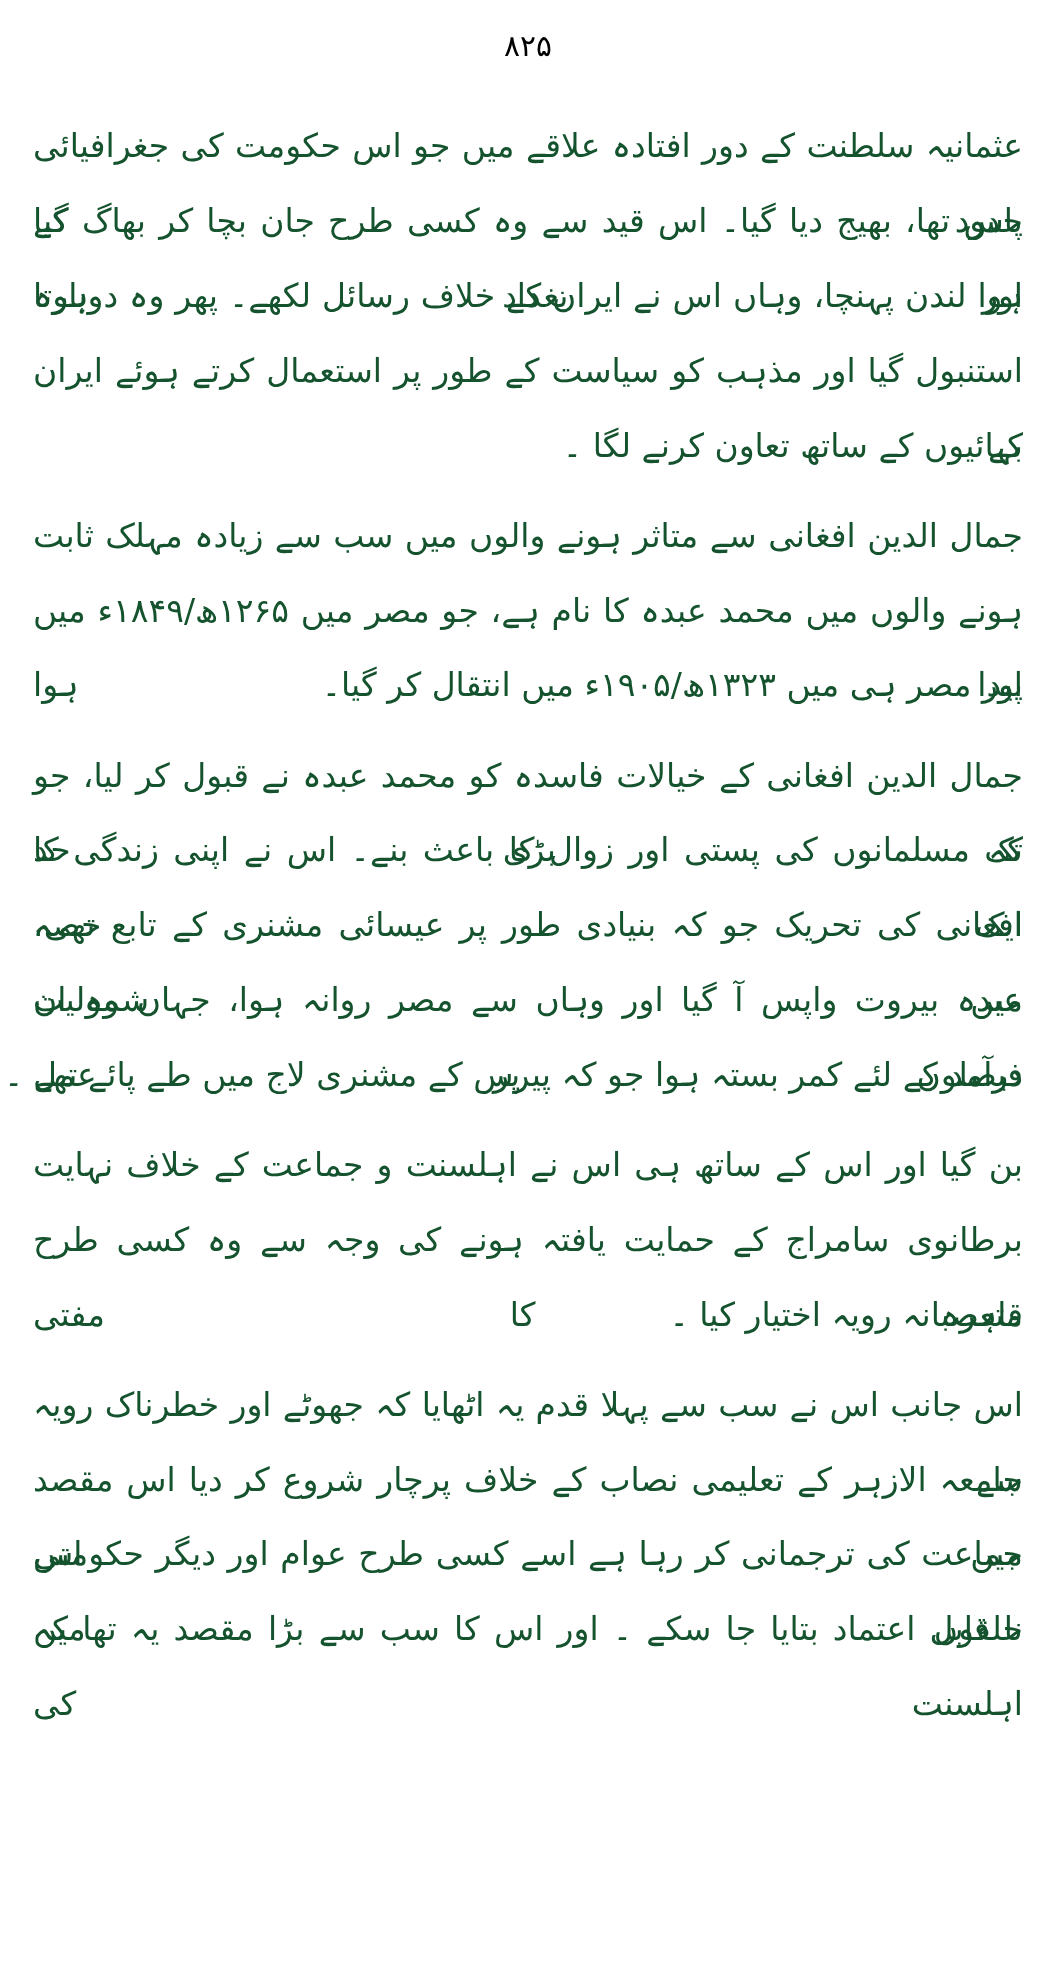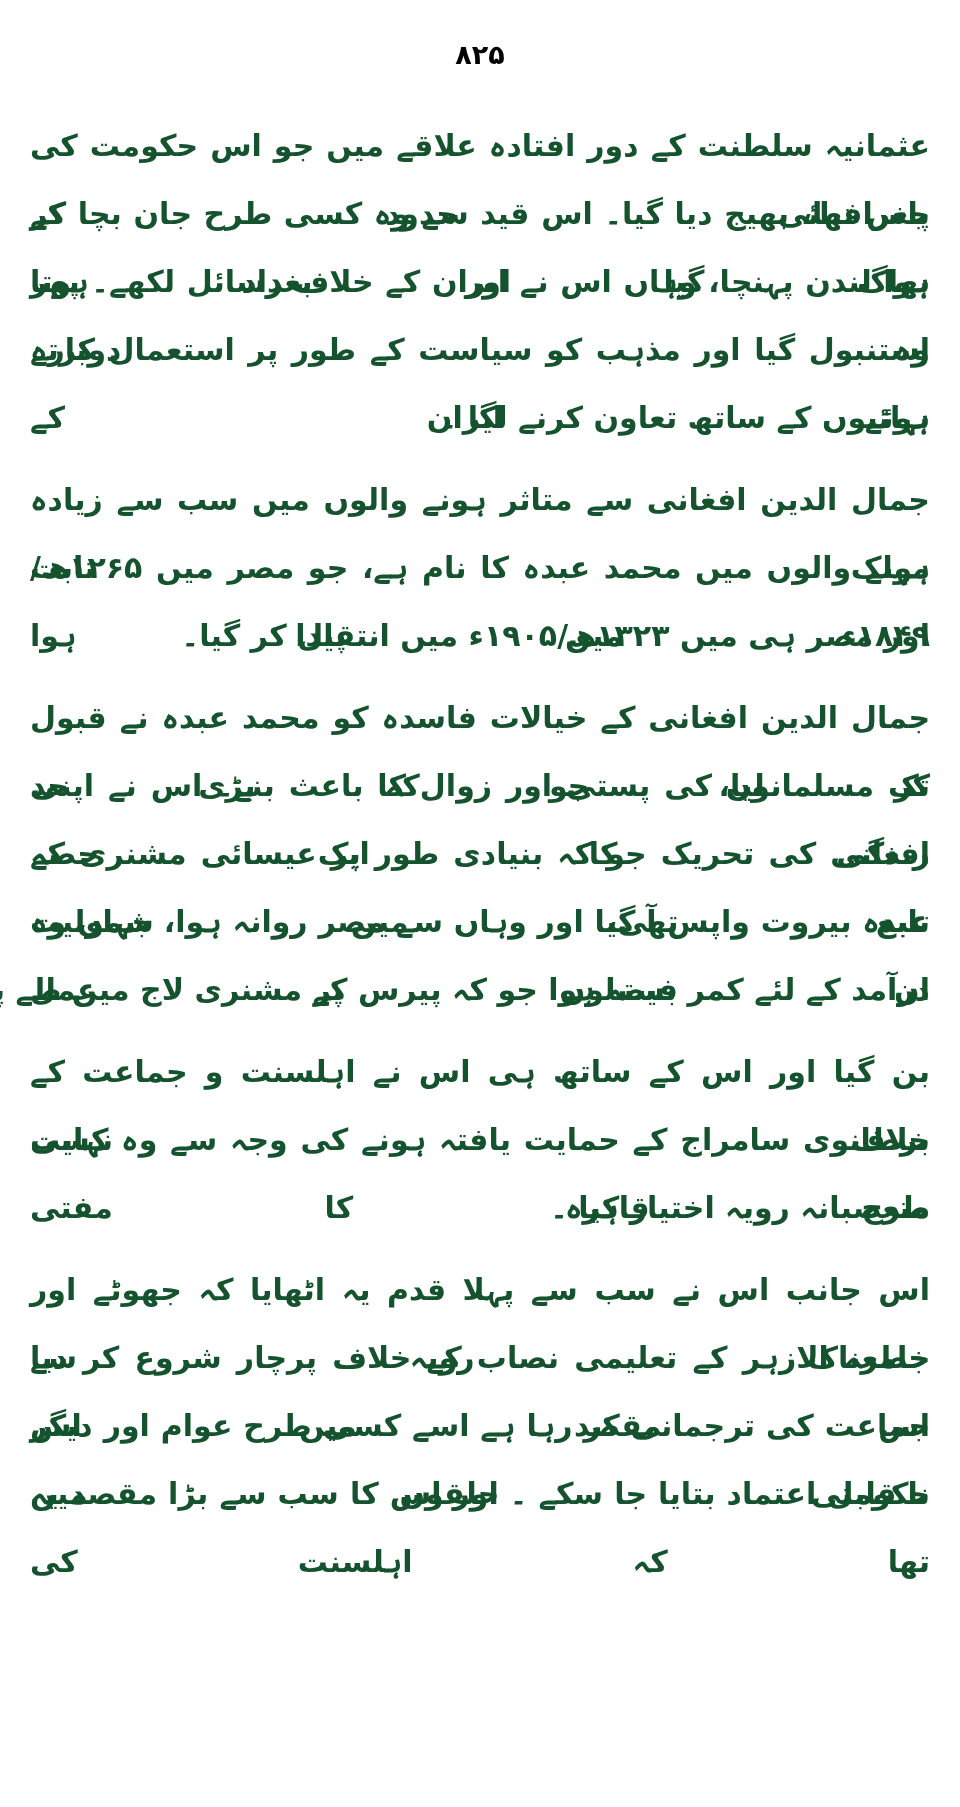--- a/index.html
+++ b/index.html
@@ -8,22 +8,22 @@
     height: 1807px;
     background: #ffffff;
     overflow: hidden;
   }
   .page {
     width: 960px;
     height: 1807px;
     background: #ffffff;
     color: #000000;
     font-family: "DejaVu Sans", sans-serif;
-    font-weight: bold;
-    padding: 32px 30px 0 30px;
+    font-weight: normal;
+    padding: 20px 30px 0 30px;
   }
   .page-number {
     text-align: center;
     font-size: 27px;
     letter-spacing: 2px;
     height: 52px;
     line-height: 46px;
     direction: rtl;
   }
   .text-block {

